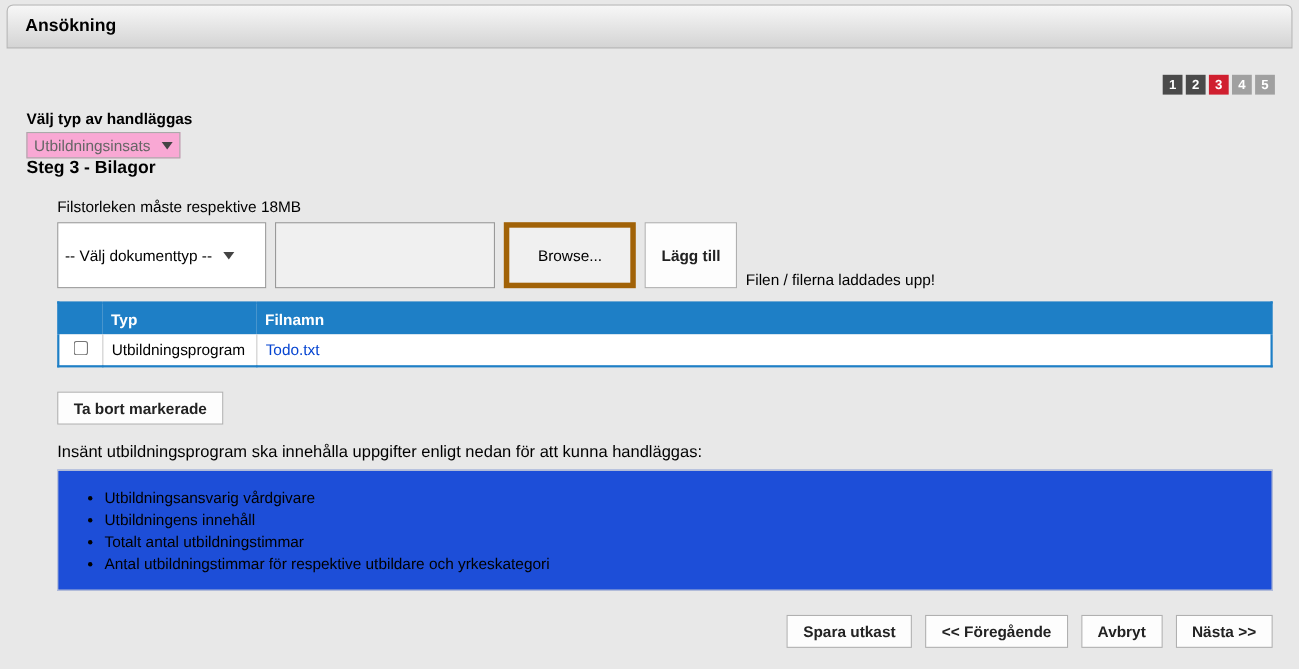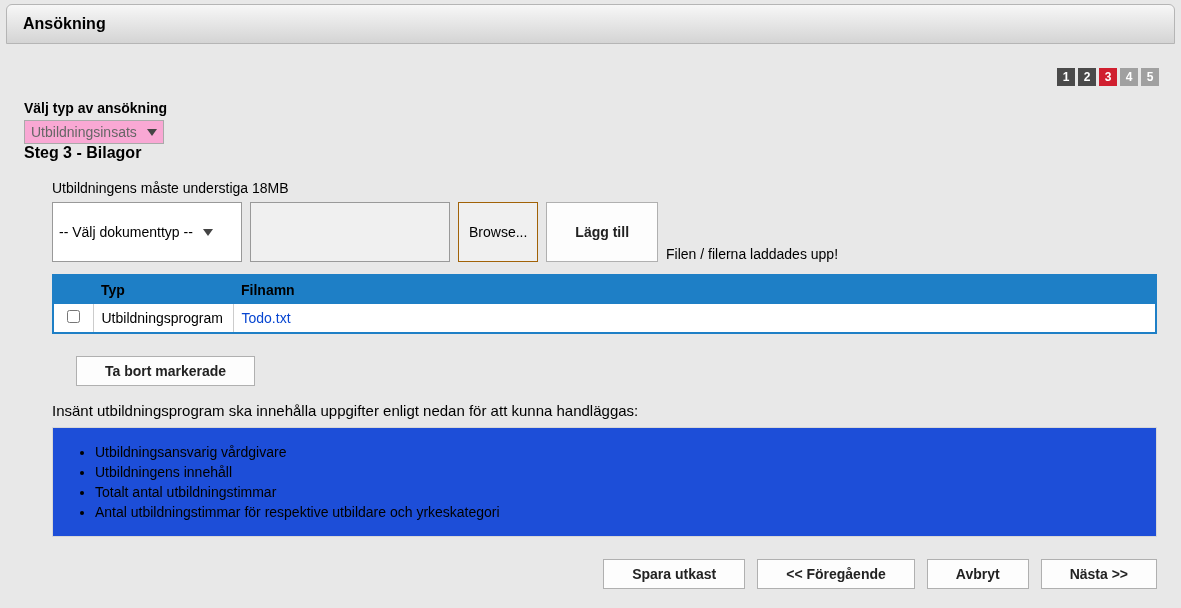--- a/index.html
+++ b/index.html
@@ -93,64 +93,64 @@
     gap: 10px;
     min-width: 190px;
   }
   .file-input-box {
     border: 1px solid #999;
     background: #f0f0f0;
     width: 200px;
     display: flex;
   }
   .browse-btn {
-    border: 1px solid #a16207;
+    border: 5px solid #a16207;
     background: #f0f0f0;
-    padding: 4px 10px;
+    padding: 4px 26px;
     font-size: 14px;
   }
   .btn {
     border: 1px solid #b0b0b0;
     background: #fdfdfd;
-    padding: 6px 28px;
+    padding: 6px 14px;
     font-size: 14px;
     color: #222;
     cursor: pointer;
   }
   .btn-bold { font-weight: bold; }
   .status-text {
     align-self: center;
     font-size: 14px;
     margin-top: 44px;
   }
   table.file-table {
     width: 100%;
     border-collapse: collapse;
     margin-top: 12px;
     border: 2px solid #1e7fc6;
   }
   table.file-table thead th {
     background: #1e7fc6;
-    color: #000000;
+    color: #ffffff;
     text-align: left;
     font-weight: bold;
     padding: 6px 8px;
     font-size: 14px;
   }
   table.file-table tbody td {
     background: #fff;
     padding: 6px 8px;
     border-right: 1px solid #ccc;
     font-size: 14px;
     vertical-align: middle;
   }
   table.file-table tbody td:last-child { border-right: none; }
   .checkbox-cell { width: 40px; text-align: center; }
   .link { color: #0645d1; cursor: pointer; }
-  .remove-row { margin-top: 22px; margin-left: 24px; }
+  .remove-row { margin-top: 22px; }
   .info-text {
     font-size: 15px;
     margin-top: 16px;
     margin-bottom: 8px;
   }
   .info-box {
     background: #1d4ed8;
     border: 1px solid #d7d7d7;
     padding: 14px 22px;
     font-size: 14px;
@@ -174,30 +174,30 @@
 
   <div class="steps">
     <div class="step step-done">1</div>
     <div class="step step-done">2</div>
     <div class="step step-current">3</div>
     <div class="step step-future">4</div>
     <div class="step step-future">5</div>
   </div>
 
   <div class="section">
-    <div class="label">Välj typ av ansökning</div>
+    <div class="label">Välj typ av handläggas</div>
     <div class="select-wrap">
       <span>Utbildningsinsats</span>
       <span class="caret-down"></span>
     </div>
 
     <div class="step-title">Steg 3 - Bilagor</div>
 
     <div class="file-area">
-      <div class="file-note">Utbildningens måste understiga 18MB</div>
+      <div class="file-note">Filstorleken måste respektive 18MB</div>
 
       <div class="file-row">
         <div class="doc-select">
           <span>-- Välj dokumenttyp --</span>
           <span class="caret-down"></span>
         </div>
         <div class="file-input-box"></div>
         <button class="browse-btn">Browse...</button>
         <button class="btn btn-bold">Lägg till</button>
         <span class="status-text">Filen / filerna laddades upp!</span>

